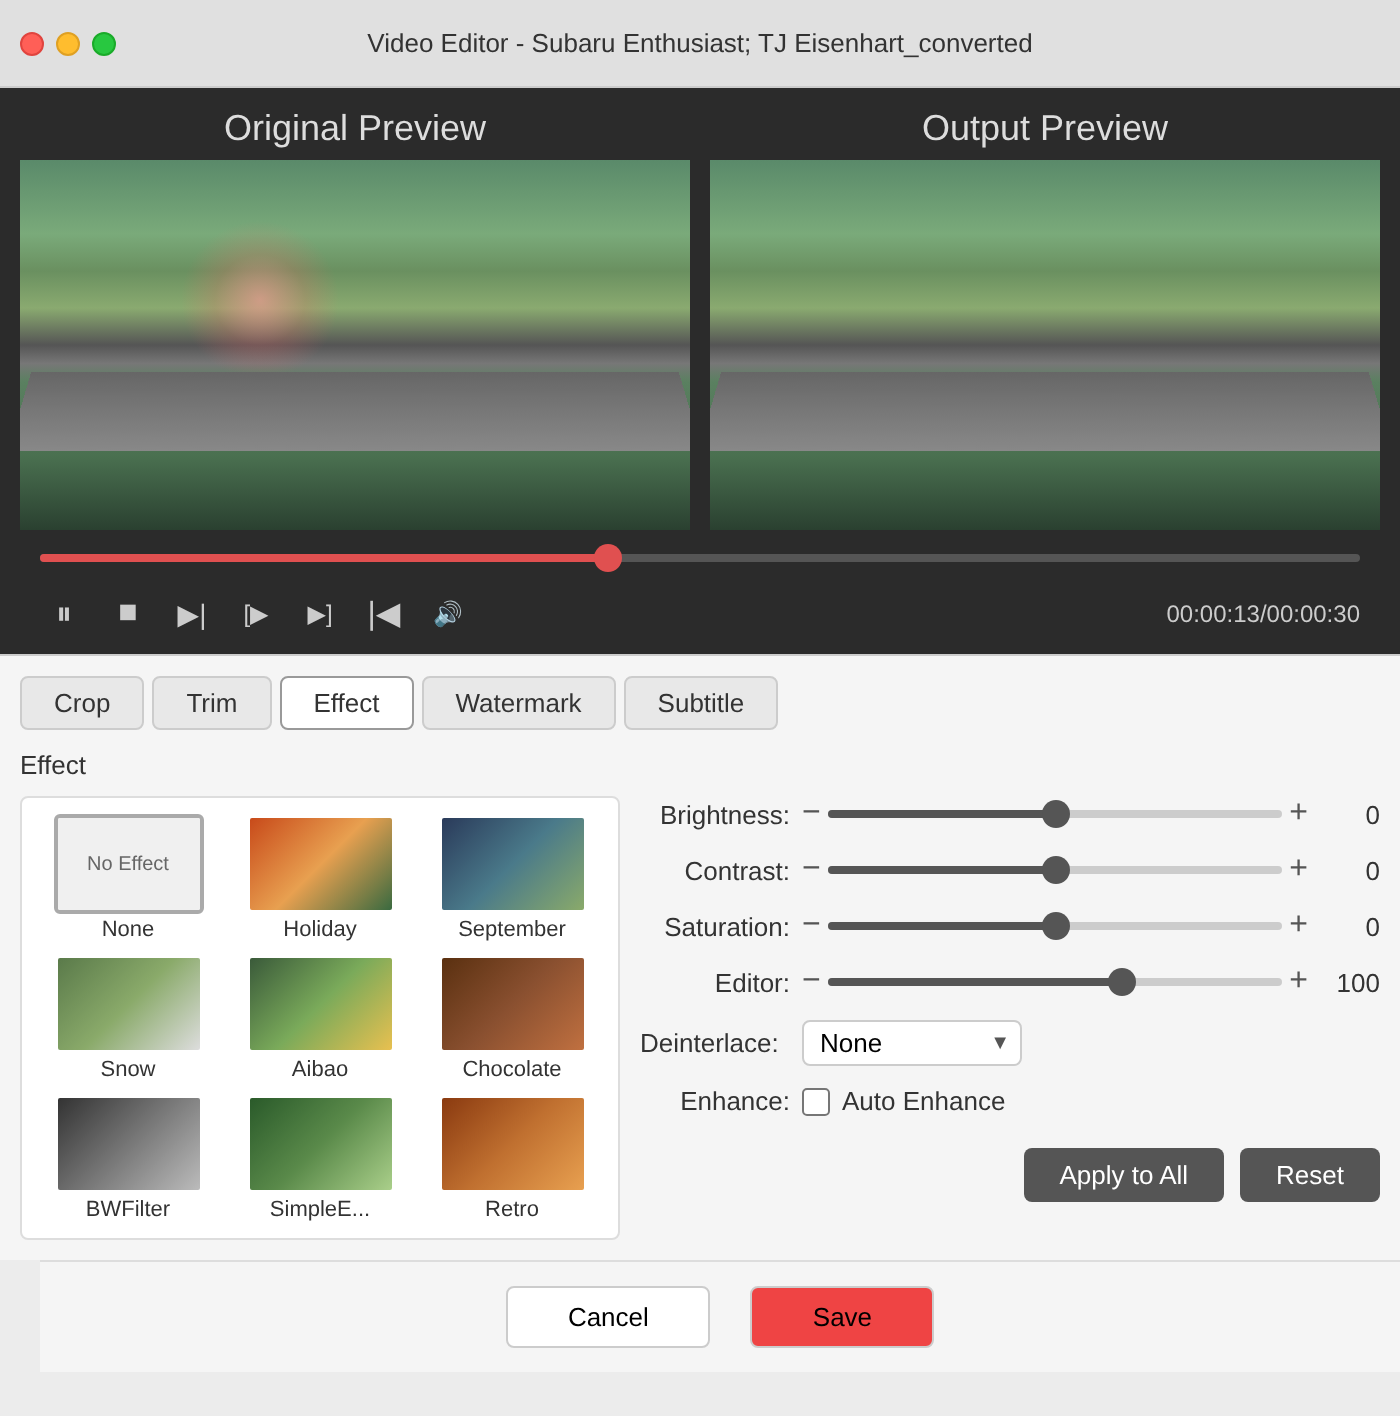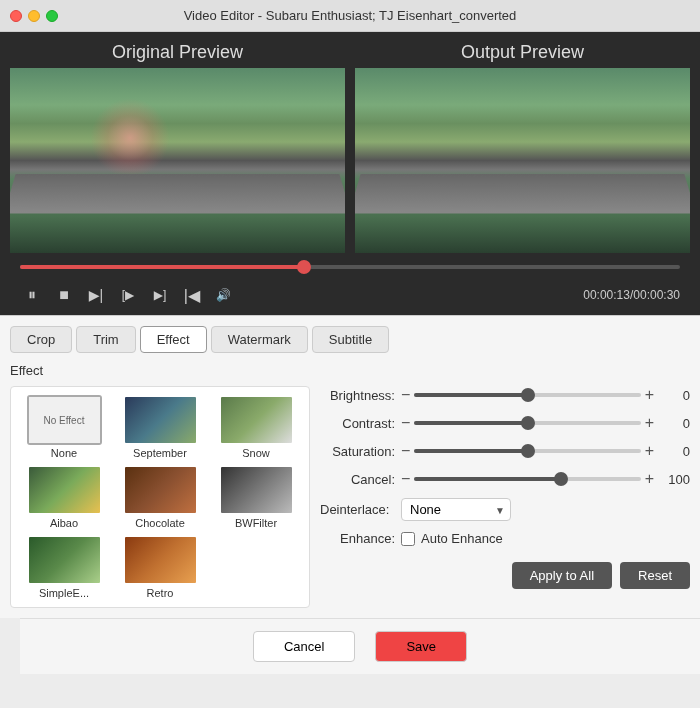--- a/index.html
+++ b/index.html
@@ -8,21 +8,21 @@
       height: 708px;
       background: #ececec;
       font-family: -apple-system, BlinkMacSystemFont, "Helvetica Neue", Arial, sans-serif;
       font-size: 13px;
       overflow: hidden;
     }
 
     
     .titlebar {
       background: #e0e0e0;
-      height: 32px;
+      height: 44px;
       display: flex;
       align-items: center;
       justify-content: center;
       position: relative;
       border-bottom: 1px solid #ccc;
     }
     .titlebar-title {
       font-size: 13px;
       color: #333;
       font-weight: 500;
@@ -519,20 +519,26 @@
     <div class="effect-grid-section">
       <div class="effect-grid">
 
         <div class="effect-item selected">
           <div class="effect-thumb">
             <div class="effect-thumb-inner effect-none">No Effect</div>
           </div>
           <span class="effect-label">None</span>
         </div>
 
+        <div class="effect-item">
+          <div class="effect-thumb">
+            <div class="effect-thumb-inner effect-holiday"></div>
+          </div>
+          <span class="effect-label">Holiday</span>
+        </div>
 
         <div class="effect-item">
           <div class="effect-thumb">
             <div class="effect-thumb-inner effect-september"></div>
           </div>
           <span class="effect-label">September</span>
         </div>
 
         <div class="effect-item">
           <div class="effect-thumb">
@@ -613,21 +619,21 @@
           <div class="slider-track">
             <div class="slider-fill" style="width:50%"></div>
             <div class="slider-thumb" style="left:50%"></div>
           </div>
           <span class="slider-plus">+</span>
         </div>
         <span class="slider-value">0</span>
       </div>
 
       <div class="setting-row">
-        <span class="setting-label">Cancel:</span>
+        <span class="setting-label">Editor:</span>
         <div class="slider-container">
           <span class="slider-minus">−</span>
           <div class="slider-track">
             <div class="slider-fill" style="width:65%"></div>
             <div class="slider-thumb" style="left:65%"></div>
           </div>
           <span class="slider-plus">+</span>
         </div>
         <span class="slider-value">100</span>
       </div>

